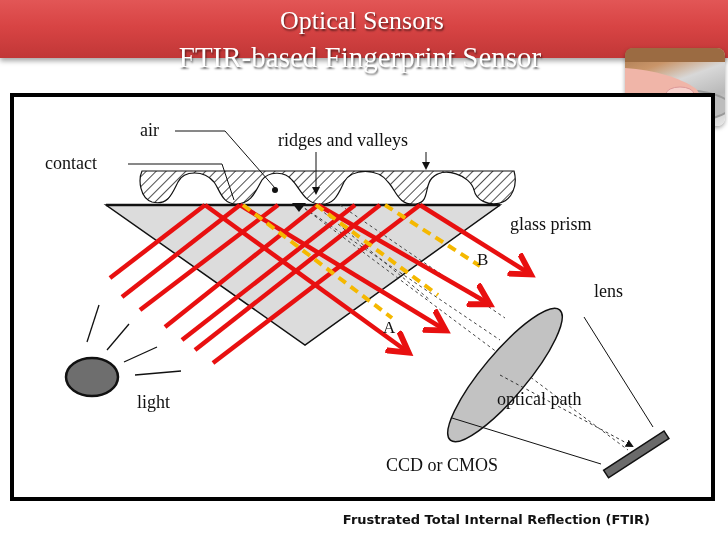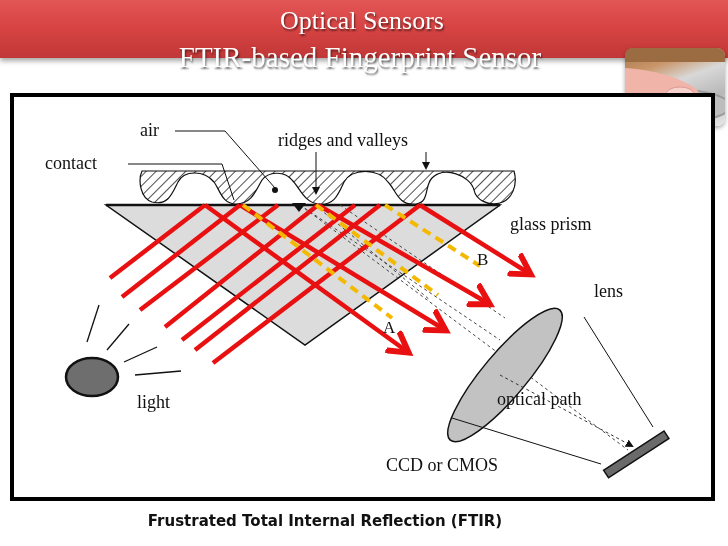--- a/index.html
+++ b/index.html
@@ -24,22 +24,22 @@
     position: absolute; left: 625px; top: 48px; width: 100px; height: 78px;
     border-radius: 8px; overflow: hidden;
     box-shadow: 0 2px 4px rgba(0,0,0,0.35);
     background: linear-gradient(160deg, #a3744b 0%, #c99569 25%, #d8d8d8 45%, #b8b8b8 70%, #e8e8e8 100%);
   }
   .frame {
     position: absolute; left: 10px; top: 93px; width: 697px; height: 400px;
     border: 4px solid #000; background: #fff;
   }
   .caption {
-    position: absolute; left: 0; top: 512px; width: 650px; text-align: center;
-    font-family: "DejaVu Sans", sans-serif; font-weight: bold; font-size: 15px;
+    position: absolute; left: 0; top: 512px; width: 650px; text-align: right;
+    font-family: "DejaVu Sans", sans-serif; font-weight: bold; font-size: 13px;
     color: #111;
   }
   svg text { font-family: "Liberation Serif", serif; fill: #111; }
 </style>
 </head>
 <body>
 
 <div class="title-bar">
   <div class="title-line l1">Optical Sensors</div>
   <div class="title-line l2">FTIR-based Fingerprint Sensor</div>

